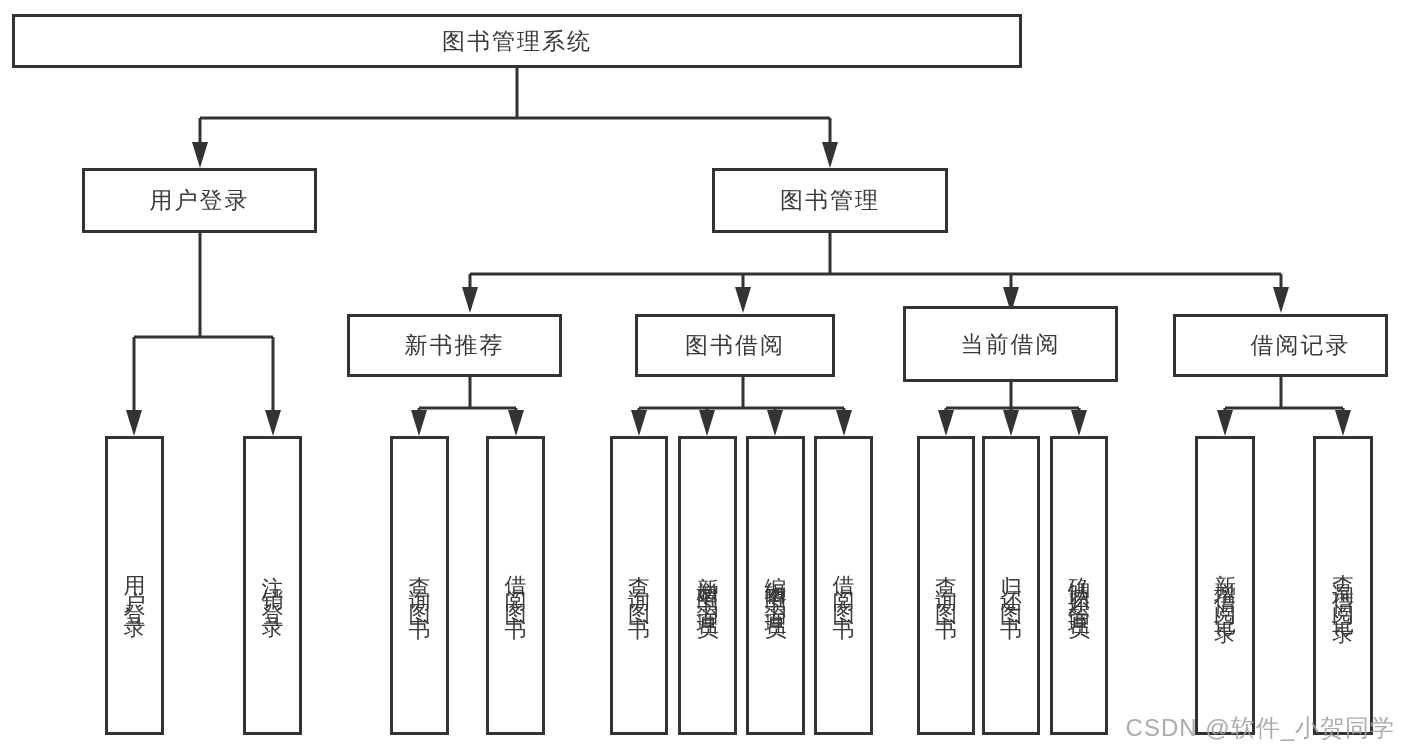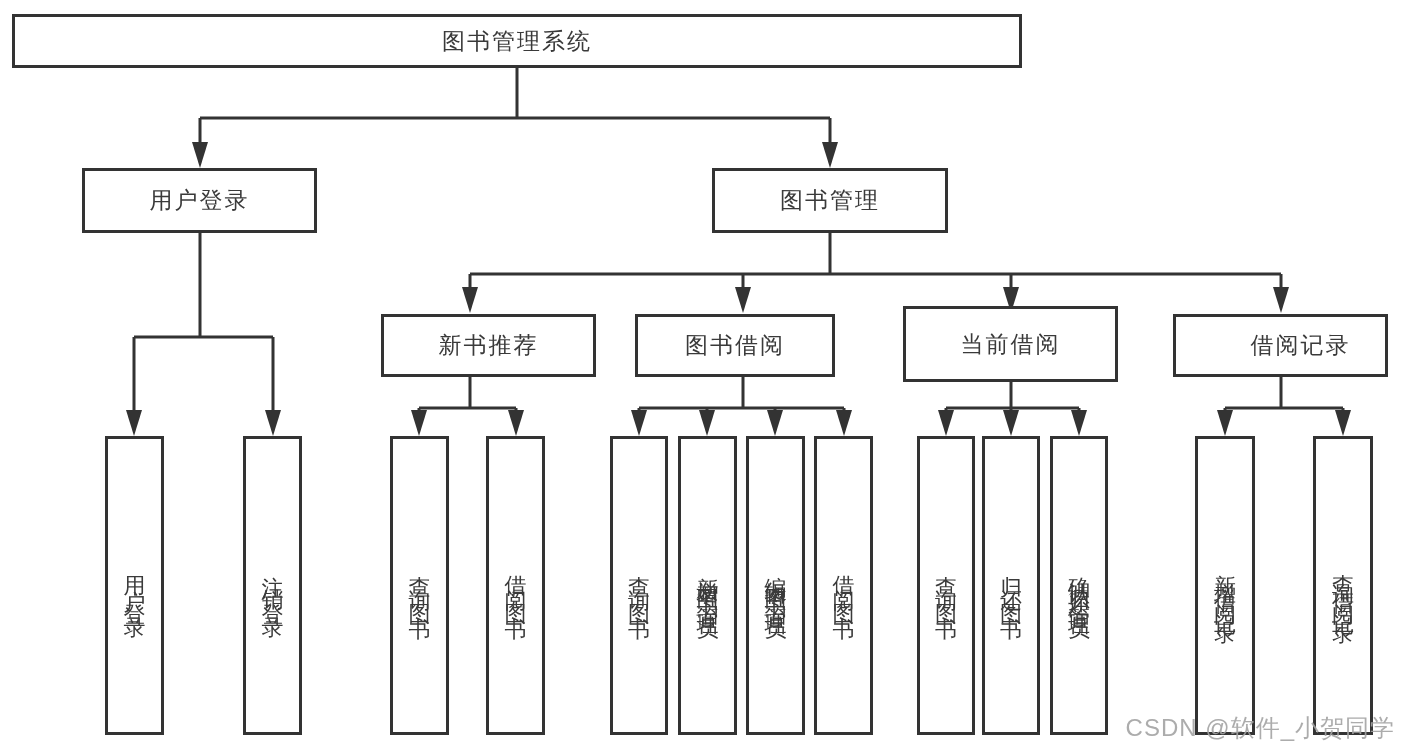--- a/index.html
+++ b/index.html
@@ -70,21 +70,21 @@
       <polygon points="1217,410 1233,410 1225,436"></polygon>
       <polygon points="1335,410 1351,410 1343,436"></polygon>
     </g>
   </svg>
 
   <div class="box h-node root-node">图书管理系统</div>
 
   <div class="box h-node" style="left:82px; top:168px; width:235px; height:65px;">用户登录</div>
   <div class="box h-node" style="left:712px; top:168px; width:236px; height:65px;">图书管理</div>
 
-  <div class="box h-node" style="left:381px; top:314px; width:215px; height:63px;">新书推荐</div>
+  <div class="box h-node" style="left:347px; top:314px; width:215px; height:63px;">新书推荐</div>
   <div class="box h-node" style="left:635px; top:314px; width:200px; height:63px;">图书借阅</div>
   <div class="box h-node" style="left:903px; top:306px; width:215px; height:76px;">当前借阅</div>
   <div class="box h-node" style="left:1173px; top:314px; width:215px; height:63px;padding-left:40px;">借阅记录</div>
 
   <div class="box leaf" style="left:105px; width:59px;">用户登录</div>
   <div class="box leaf" style="left:243px; width:59px;">注销登录</div>
 
   <div class="box leaf" style="left:390px; width:59px;">查询图书</div>
   <div class="box leaf" style="left:486px; width:59px;">借阅图书</div>
 

